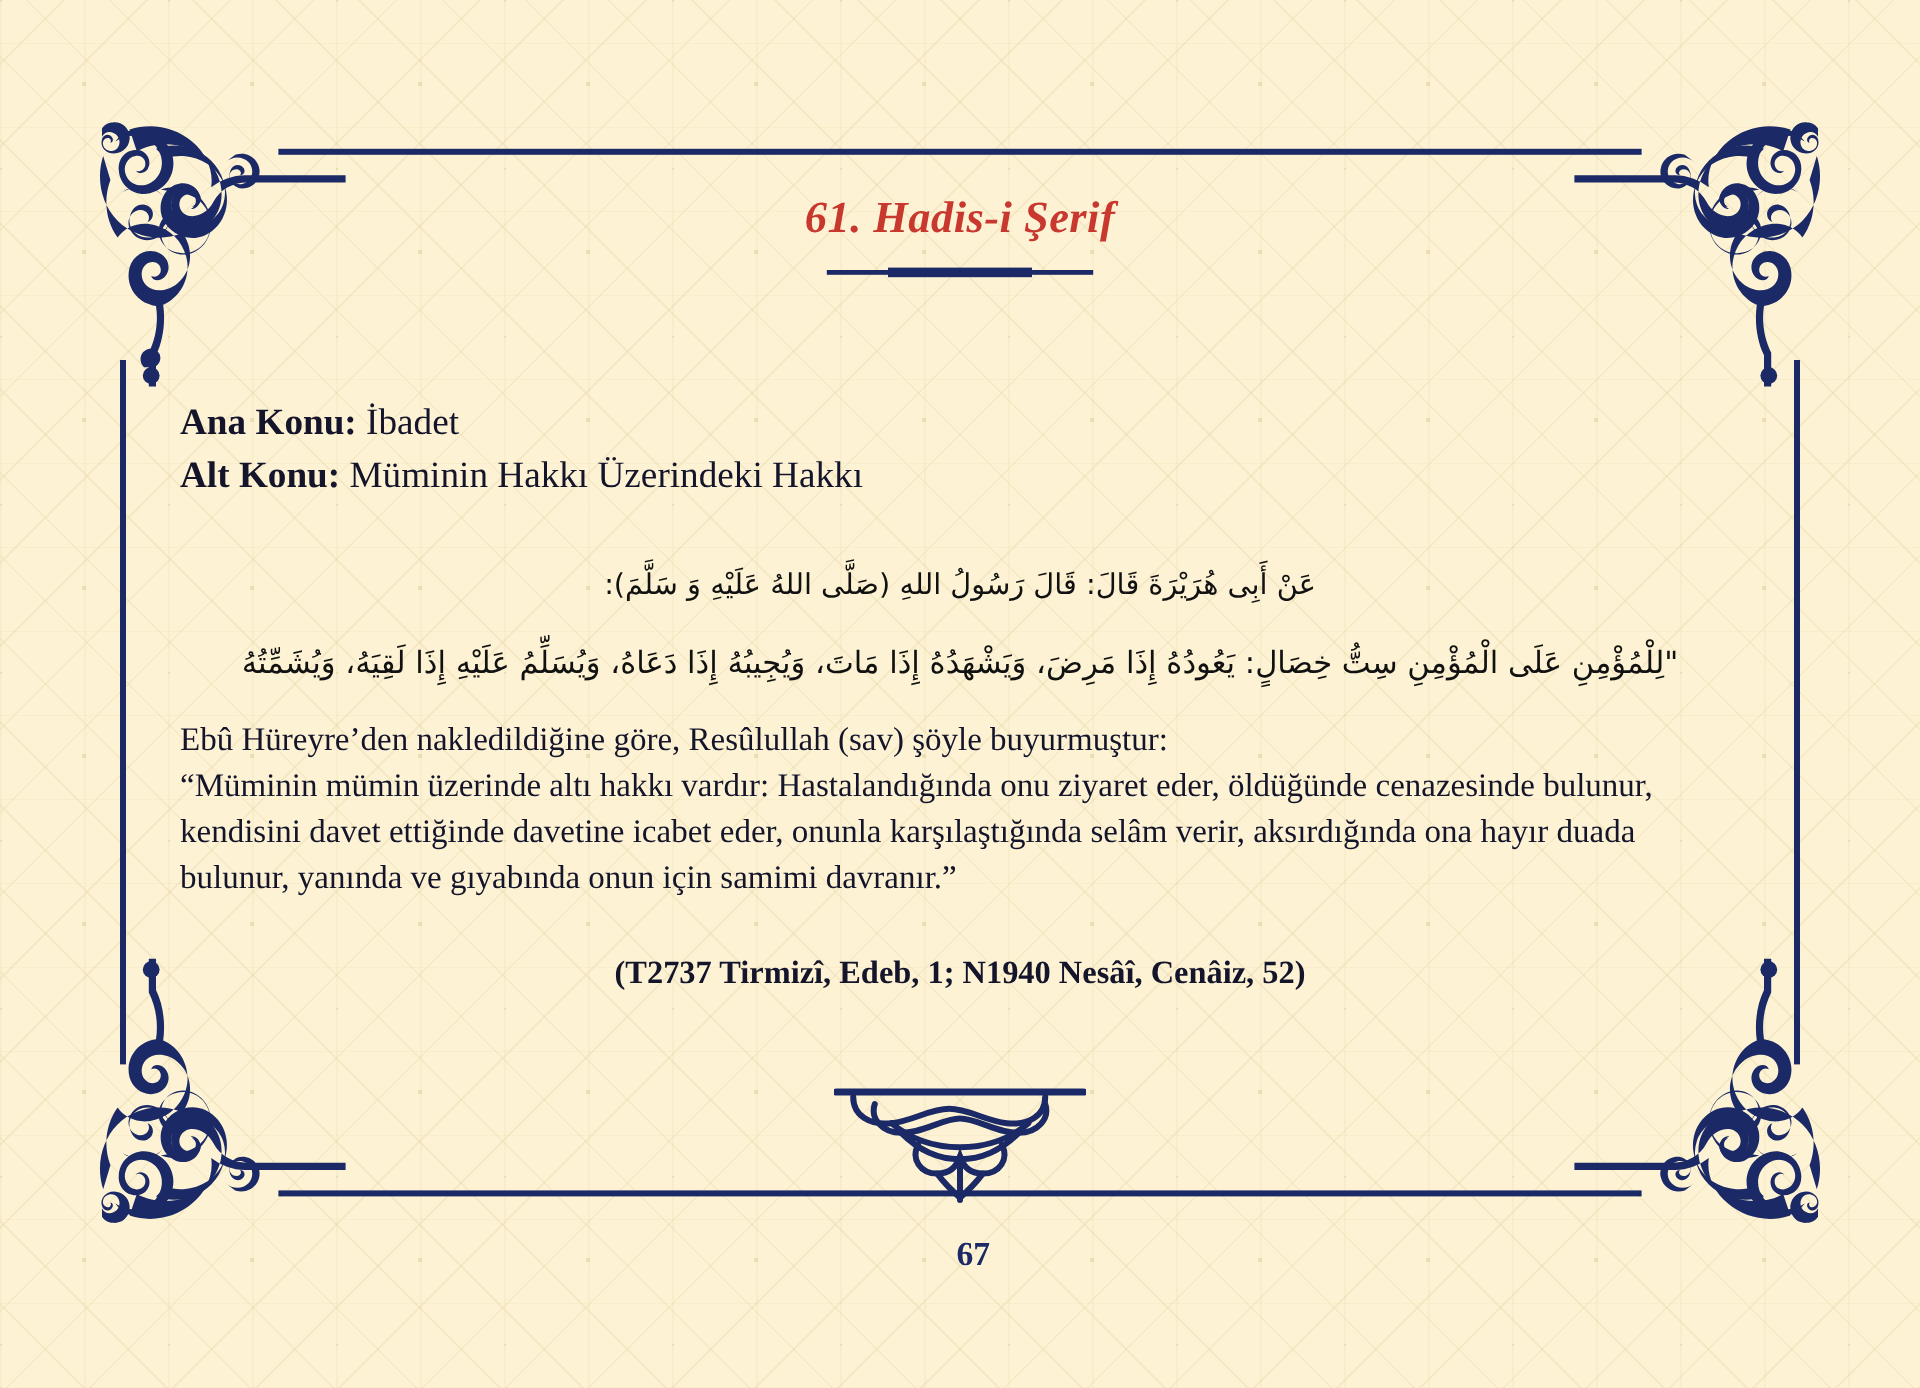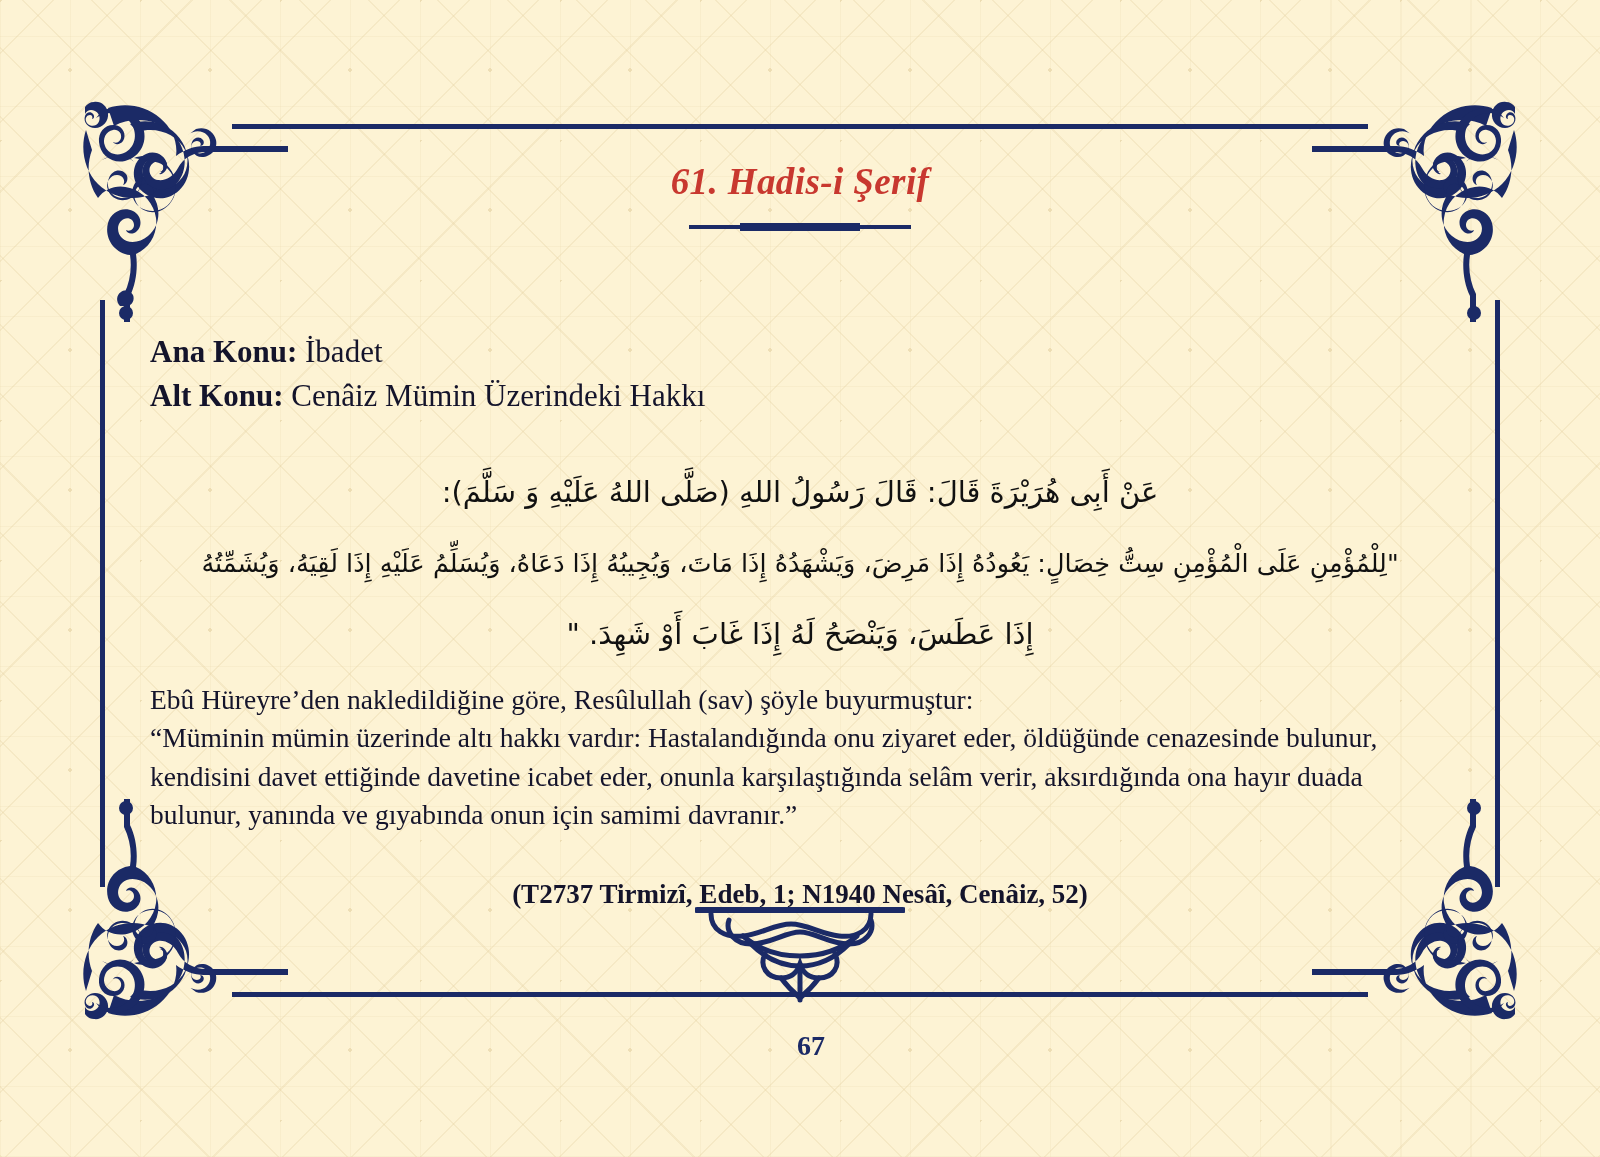--- a/index.html
+++ b/index.html
@@ -98,21 +98,21 @@
   .meta-label { font-weight: bold; }
 
   .arabic-block {
     margin-top: 46px;
     direction: rtl;
     text-align: center;
     font-family: "DejaVu Sans", "Liberation Sans", sans-serif;
     color: #111;
   }
   .arabic-line {
-    font-size: 29px;
+    font-size: 24px;
     line-height: 1.95;
     margin-bottom: 18px;
     white-space: nowrap;
   }
   .arabic-line.wide { font-size: 25.5px; }
 
   .translation {
     font-size: 27.5px;
     line-height: 1.40;
     color: #14142b;
@@ -227,27 +227,26 @@
   </div>
 
   <div class="content">
 
     <div class="meta-line">
       <span class="meta-label">Ana Konu:</span>
       <span>İbadet</span>
     </div>
     <div class="meta-line">
       <span class="meta-label">Alt Konu:</span>
-      <span>Cenâiz Mümin Üzerindeki Hakkı</span>
+      <span>Müminin Hakkı Üzerindeki Hakkı</span>
     </div>
 
     <div class="arabic-block">
       <div class="arabic-line">عَنْ أَبِى هُرَيْرَةَ قَالَ: قَالَ رَسُولُ اللهِ (صَلَّى اللهُ عَلَيْهِ وَ سَلَّمَ):</div>
       <div class="arabic-line wide">"لِلْمُؤْمِنِ عَلَى الْمُؤْمِنِ سِتُّ خِصَالٍ: يَعُودُهُ إِذَا مَرِضَ، وَيَشْهَدُهُ إِذَا مَاتَ، وَيُجِيبُهُ إِذَا دَعَاهُ، وَيُسَلِّمُ عَلَيْهِ إِذَا لَقِيَهُ، وَيُشَمِّتُهُ</div>
-      <div class="arabic-line">إِذَا عَطَسَ، وَيَنْصَحُ لَهُ إِذَا غَابَ أَوْ شَهِدَ. "</div>
     </div>
 
     <div class="translation">
       <p>Ebû Hüreyre’den nakledildiğine göre, Resûlullah (sav) şöyle buyurmuştur:</p>
       <p>“Müminin mümin üzerinde altı hakkı vardır: Hastalandığında onu ziyaret eder, öldüğünde cenazesinde bulunur, kendisini davet ettiğinde davetine icabet eder, onunla karşılaştığında selâm verir, aksırdığında ona hayır duada bulunur, yanında ve gıyabında onun için samimi davranır.”</p>
     </div>
 
     <div class="citation">(T2737 Tirmizî, Edeb, 1; N1940 Nesâî, Cenâiz, 52)</div>
   </div>
 

